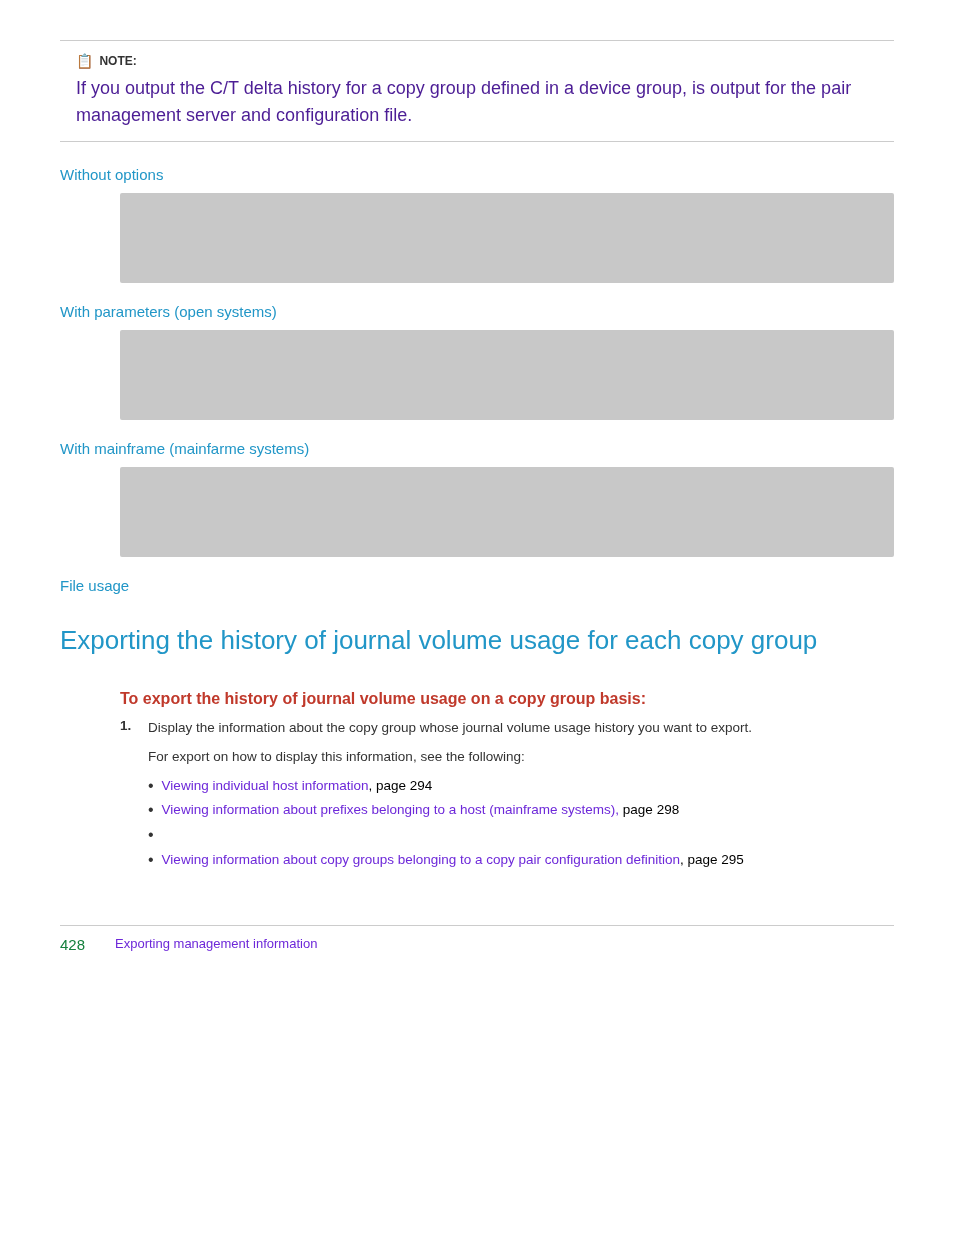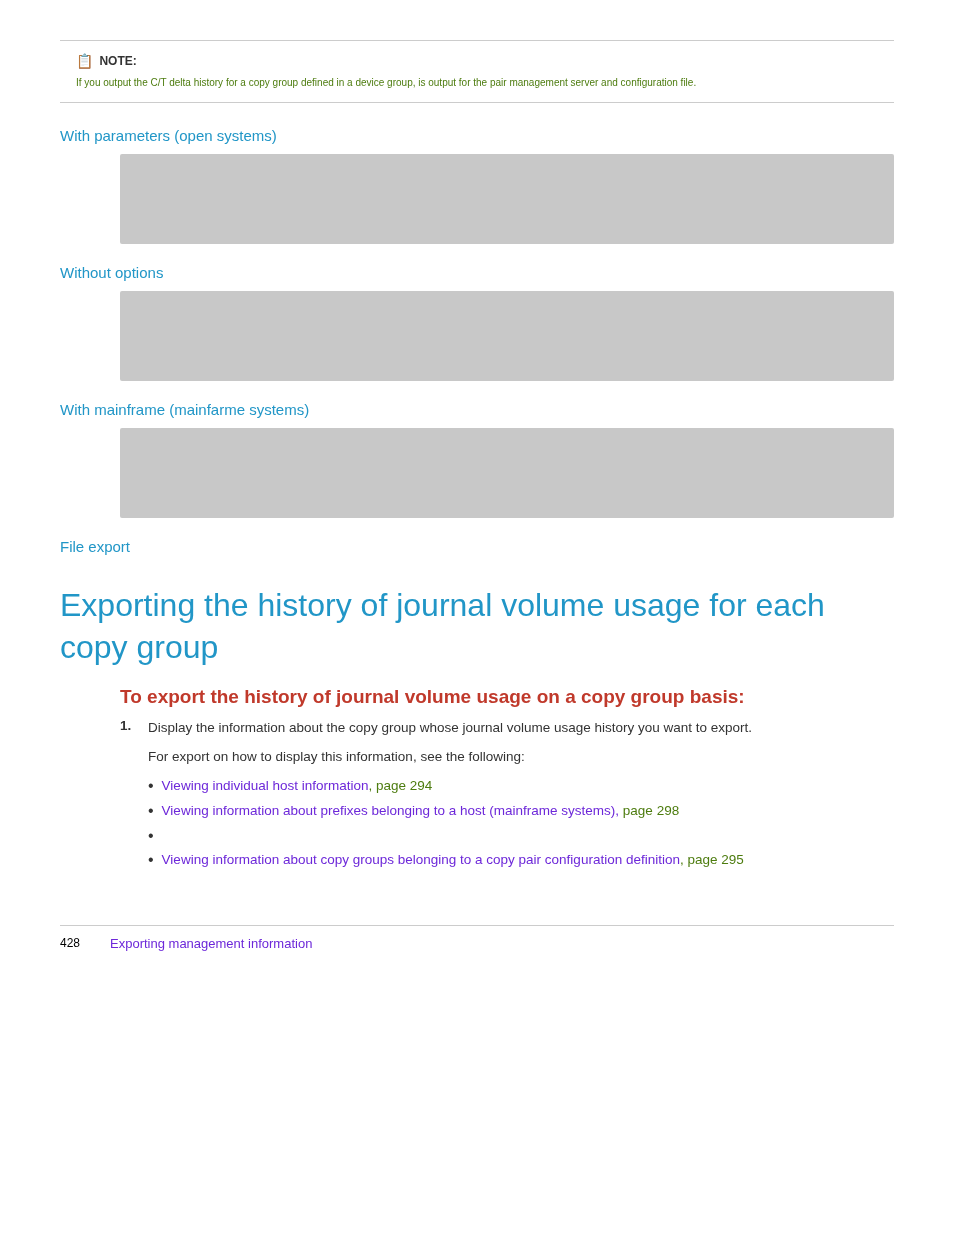--- a/index.html
+++ b/index.html
@@ -34,22 +34,22 @@
     .note-icon {
       font-size: 14px;
       color: #555;
     }
     .note-label {
       font-weight: bold;
       color: #333;
       font-size: 12px;
     }
     .note-text {
-      font-size: 10px;
-      color: #4d7c0f;
+      font-size: 18px;
+      color: #4c1d95;
       line-height: 1.5;
     }
     .section-heading {
       color: #2196c7;
       font-size: 15px;
       font-weight: normal;
       margin-bottom: 10px;
       margin-top: 4px;
     }
     .gray-box {
@@ -58,30 +58,30 @@
       margin-left: 60px;
       margin-right: 0px;
       margin-bottom: 20px;
       border-radius: 2px;
     }
     .section-block {
       margin-bottom: 8px;
     }
     .main-heading {
       color: #2196c7;
-      font-size: 32px;
+      font-size: 26px;
       font-weight: normal;
       line-height: 1.3;
       margin-top: 30px;
-      margin-bottom: 18px;
+      margin-bottom: 32px;
     }
     .procedure-label {
       font-weight: bold;
       color: #c0392b;
-      font-size: 19px;
+      font-size: 16px;
       margin-bottom: 10px;
       margin-left: 60px;
     }
     .step-list {
       margin-left: 60px;
       list-style: none;
       padding: 0;
     }
     .step-item {
       display: flex;
@@ -117,33 +117,33 @@
     .bullet-dot {
       color: #333;
       font-size: 16px;
       line-height: 1.3;
     }
     .bullet-link {
       color: #6d28d9;
       text-decoration: none;
     }
     .bullet-text-normal {
-      color: #4d7c0f;
+      color: #000000;
       margin-top: 42px;
     }
     .footer {
       border-top: 1px solid #cccccc;
       margin-top: 50px;
       padding-top: 10px;
       display: flex;
       gap: 30px;
     }
     .footer-page {
-      font-size: 12px;
-      color: #000000;
+      font-size: 15px;
+      color: #15803d;
     }
     .footer-text {
       font-size: 13px;
       color: #6d28d9;
     }
     .file-output-section {
       margin-bottom: 10px;
     }
   </style>
 </head>
@@ -153,36 +153,36 @@
 
   <div class="note-box">
     <div class="note-header">
       <span class="note-icon">📋</span>
       <span class="note-label">NOTE:</span>
     </div>
     <p class="note-text">If you output the C/T delta history for a copy group defined in a device group,    is output for the pair management server and configuration file.</p>
   </div>
 
   <div class="section-block">
+    <h3 class="section-heading">Without options</h3>
+    <div class="gray-box"></div>
+  </div>
+
+  <div class="section-block">
     <h3 class="section-heading">With parameters (open systems)</h3>
-    <div class="gray-box"></div>
-  </div>
-
-  <div class="section-block">
-    <h3 class="section-heading">Without options</h3>
     <div class="gray-box"></div>
   </div>
 
   <div class="section-block">
     <h3 class="section-heading">With mainframe (mainfarme systems)</h3>
     <div class="gray-box"></div>
   </div>
 
   <div class="file-output-section">
-    <h3 class="section-heading">File export</h3>
+    <h3 class="section-heading">File usage</h3>
   </div>
 
   <h1 class="main-heading">Exporting the history of journal volume usage for each copy group</h1>
 
   <p class="procedure-label">To export the history of journal volume usage on a copy group basis:</p>
 
   <ol class="step-list">
     <li class="step-item">
       <span class="step-number">1.</span>
       <div class="step-content">

